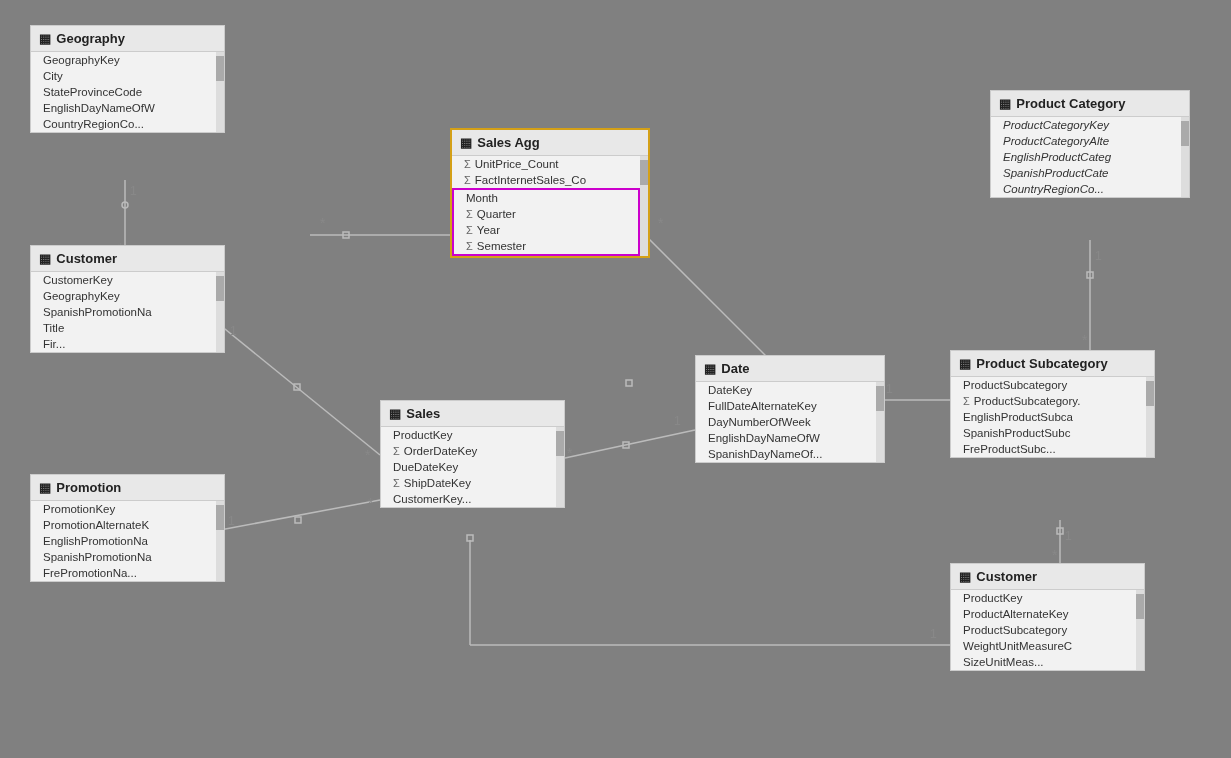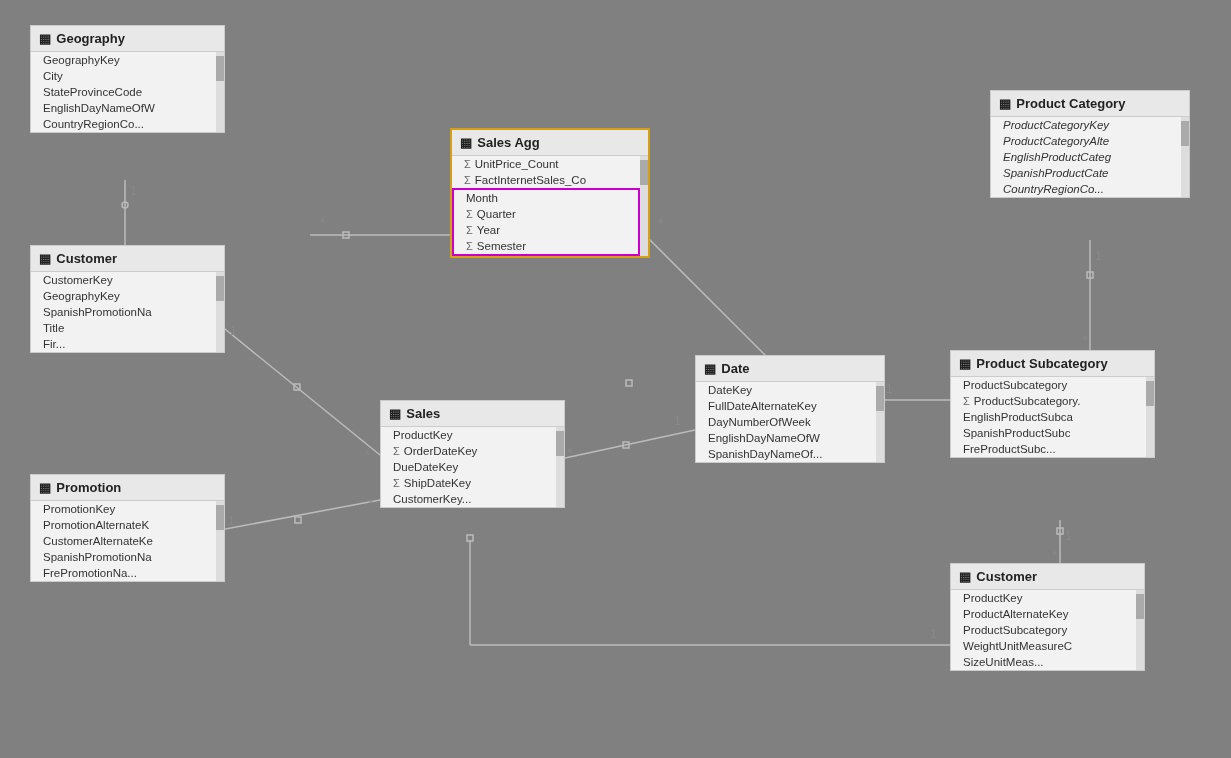--- a/index.html
+++ b/index.html
@@ -167,21 +167,21 @@
   </div>
 
   <div class="table-card" style="left:20px; top:464px; width:195px;">
     <div class="table-header">
       <span style="font-size:13px;">▦</span>
       <span>Promotion</span>
     </div>
     <div class="table-body" style="position:relative; padding-right:8px;">
       <div class="table-field">PromotionKey</div>
       <div class="table-field">PromotionAlternateK</div>
-      <div class="table-field">CustomerAlternateKe</div>
+      <div class="table-field">EnglishPromotionNa</div>
       <div class="table-field">SpanishPromotionNa</div>
       <div class="table-field">FrePromotionNa...</div>
       <div style="position:absolute;right:0;top:0;width:8px;height:100%;background:#ddd;">
         <div style="width:8px;height:25px;background:#aaa;position:absolute;top:4px;"></div>
       </div>
     </div>
   </div>
 
   <div class="table-card sales-agg-card" style="left:440px; top:118px; width:200px;">
     <div class="table-header">

